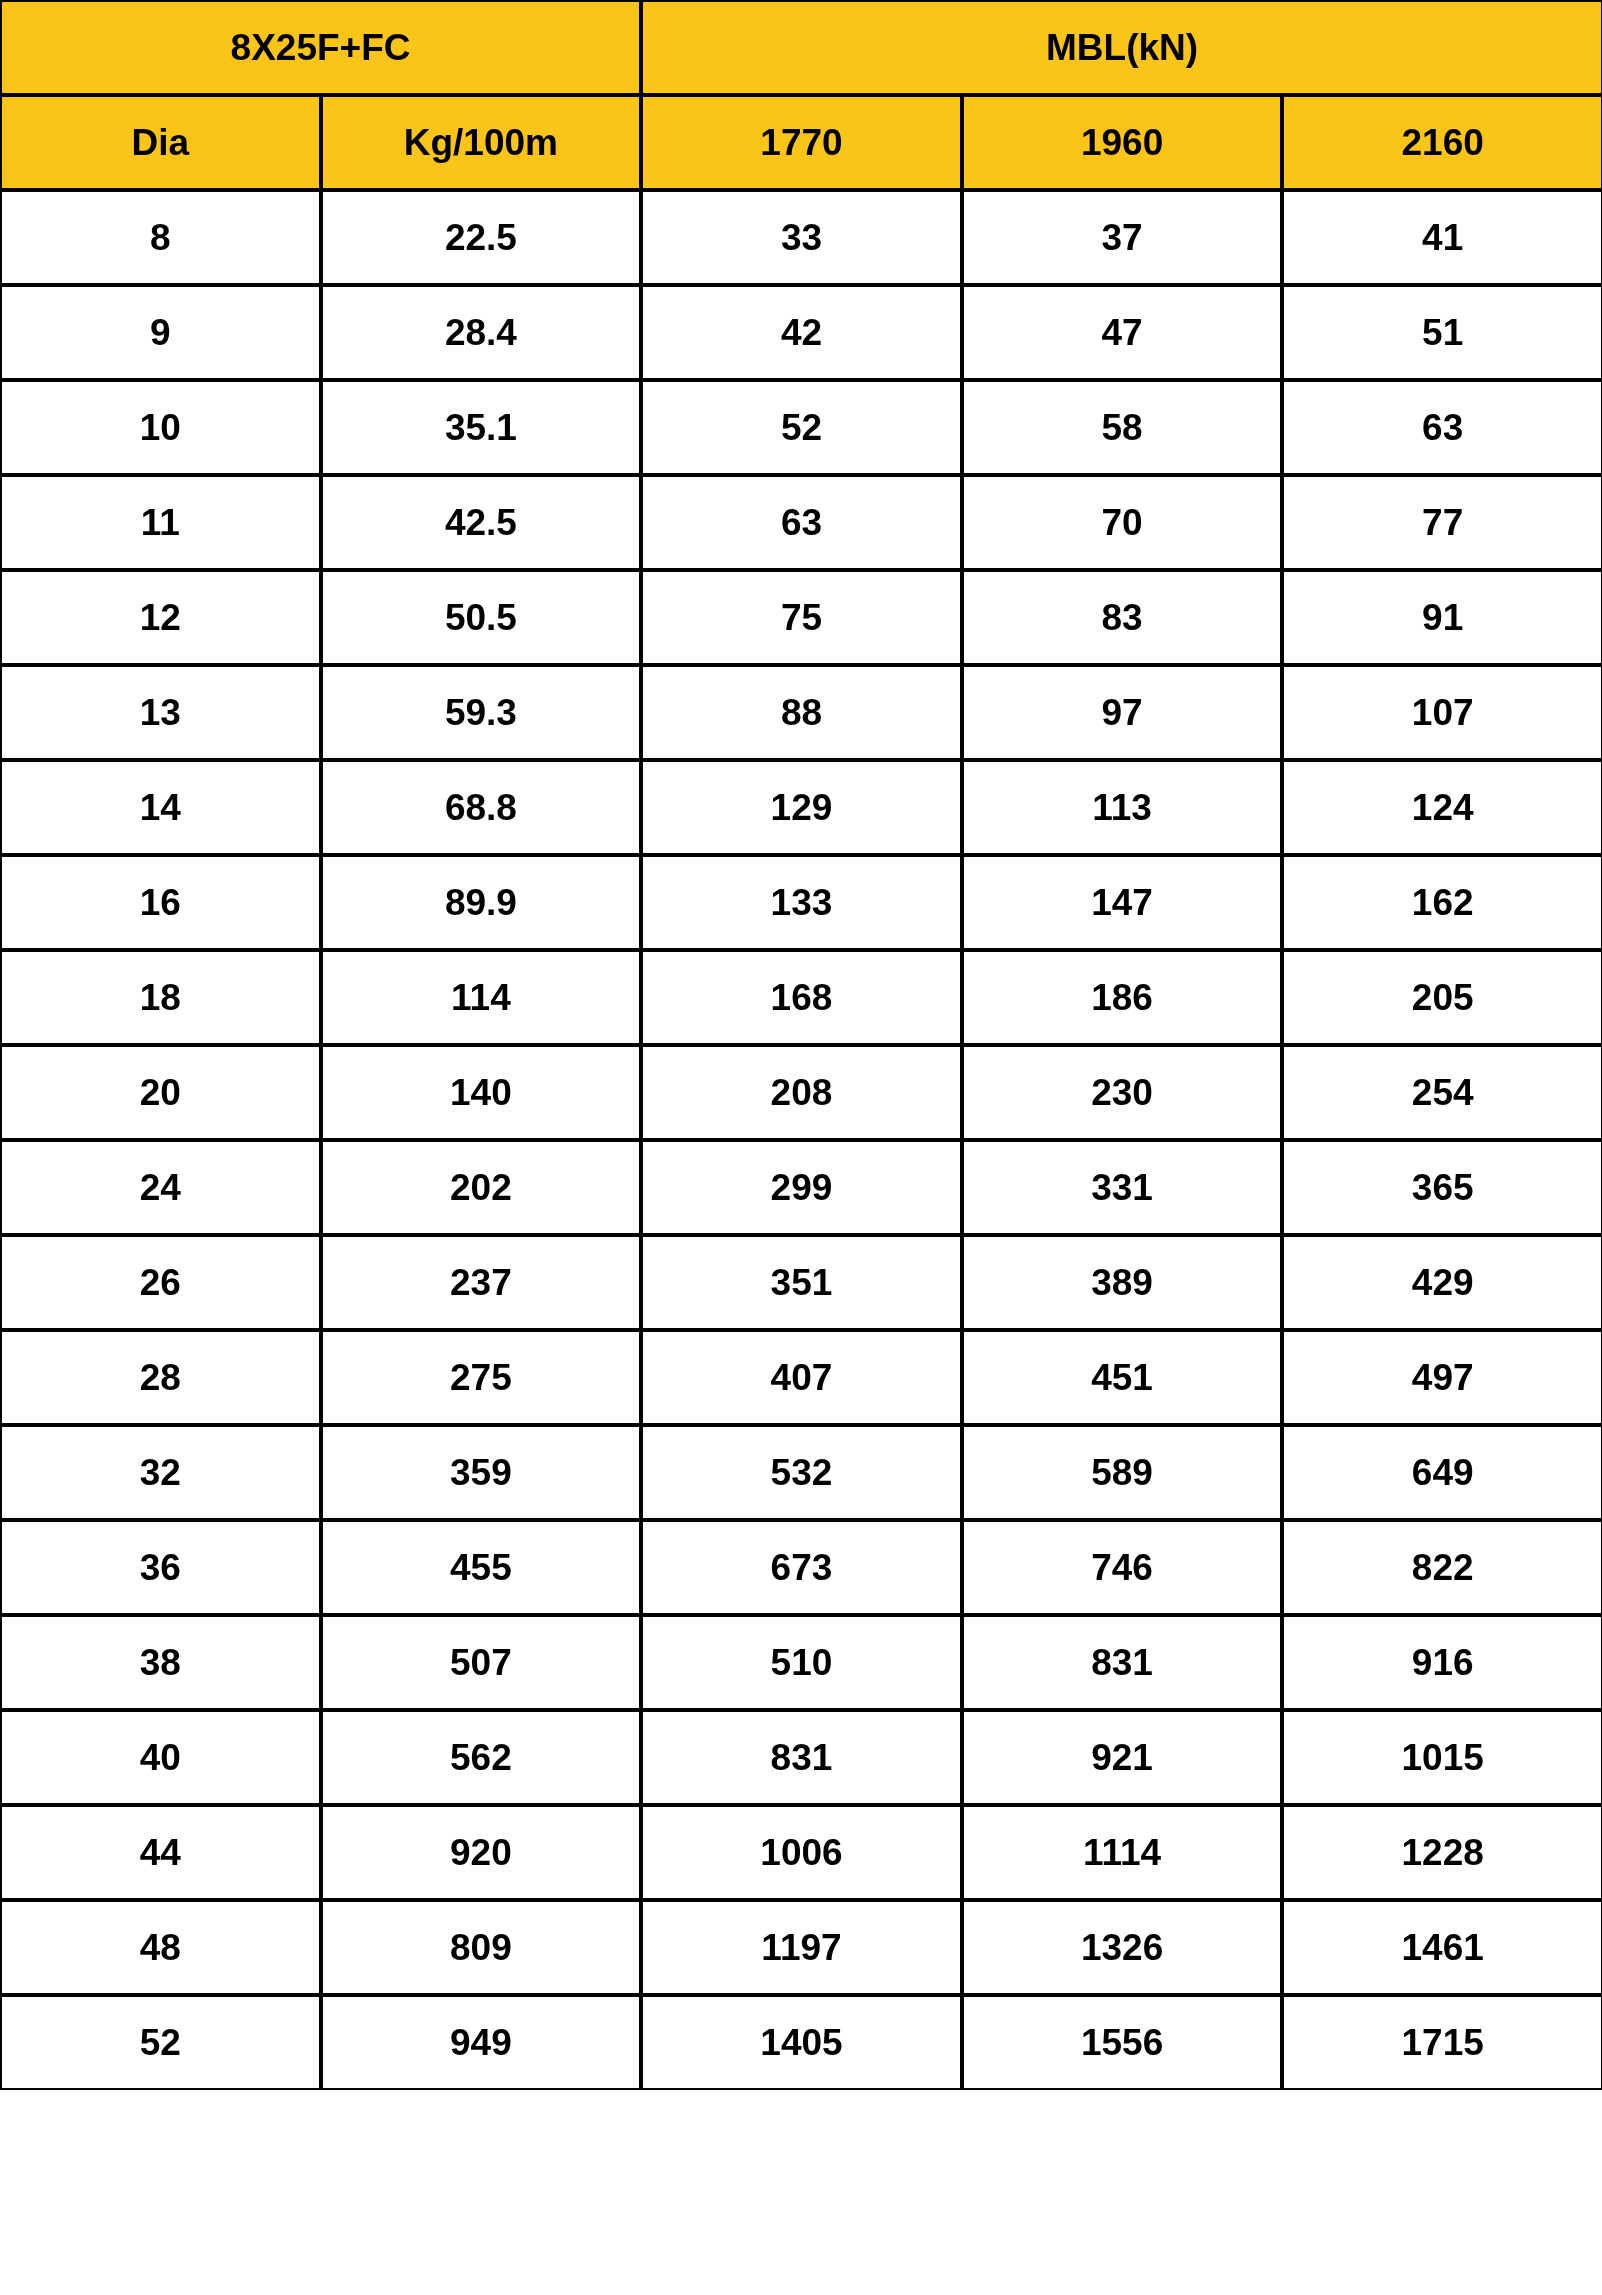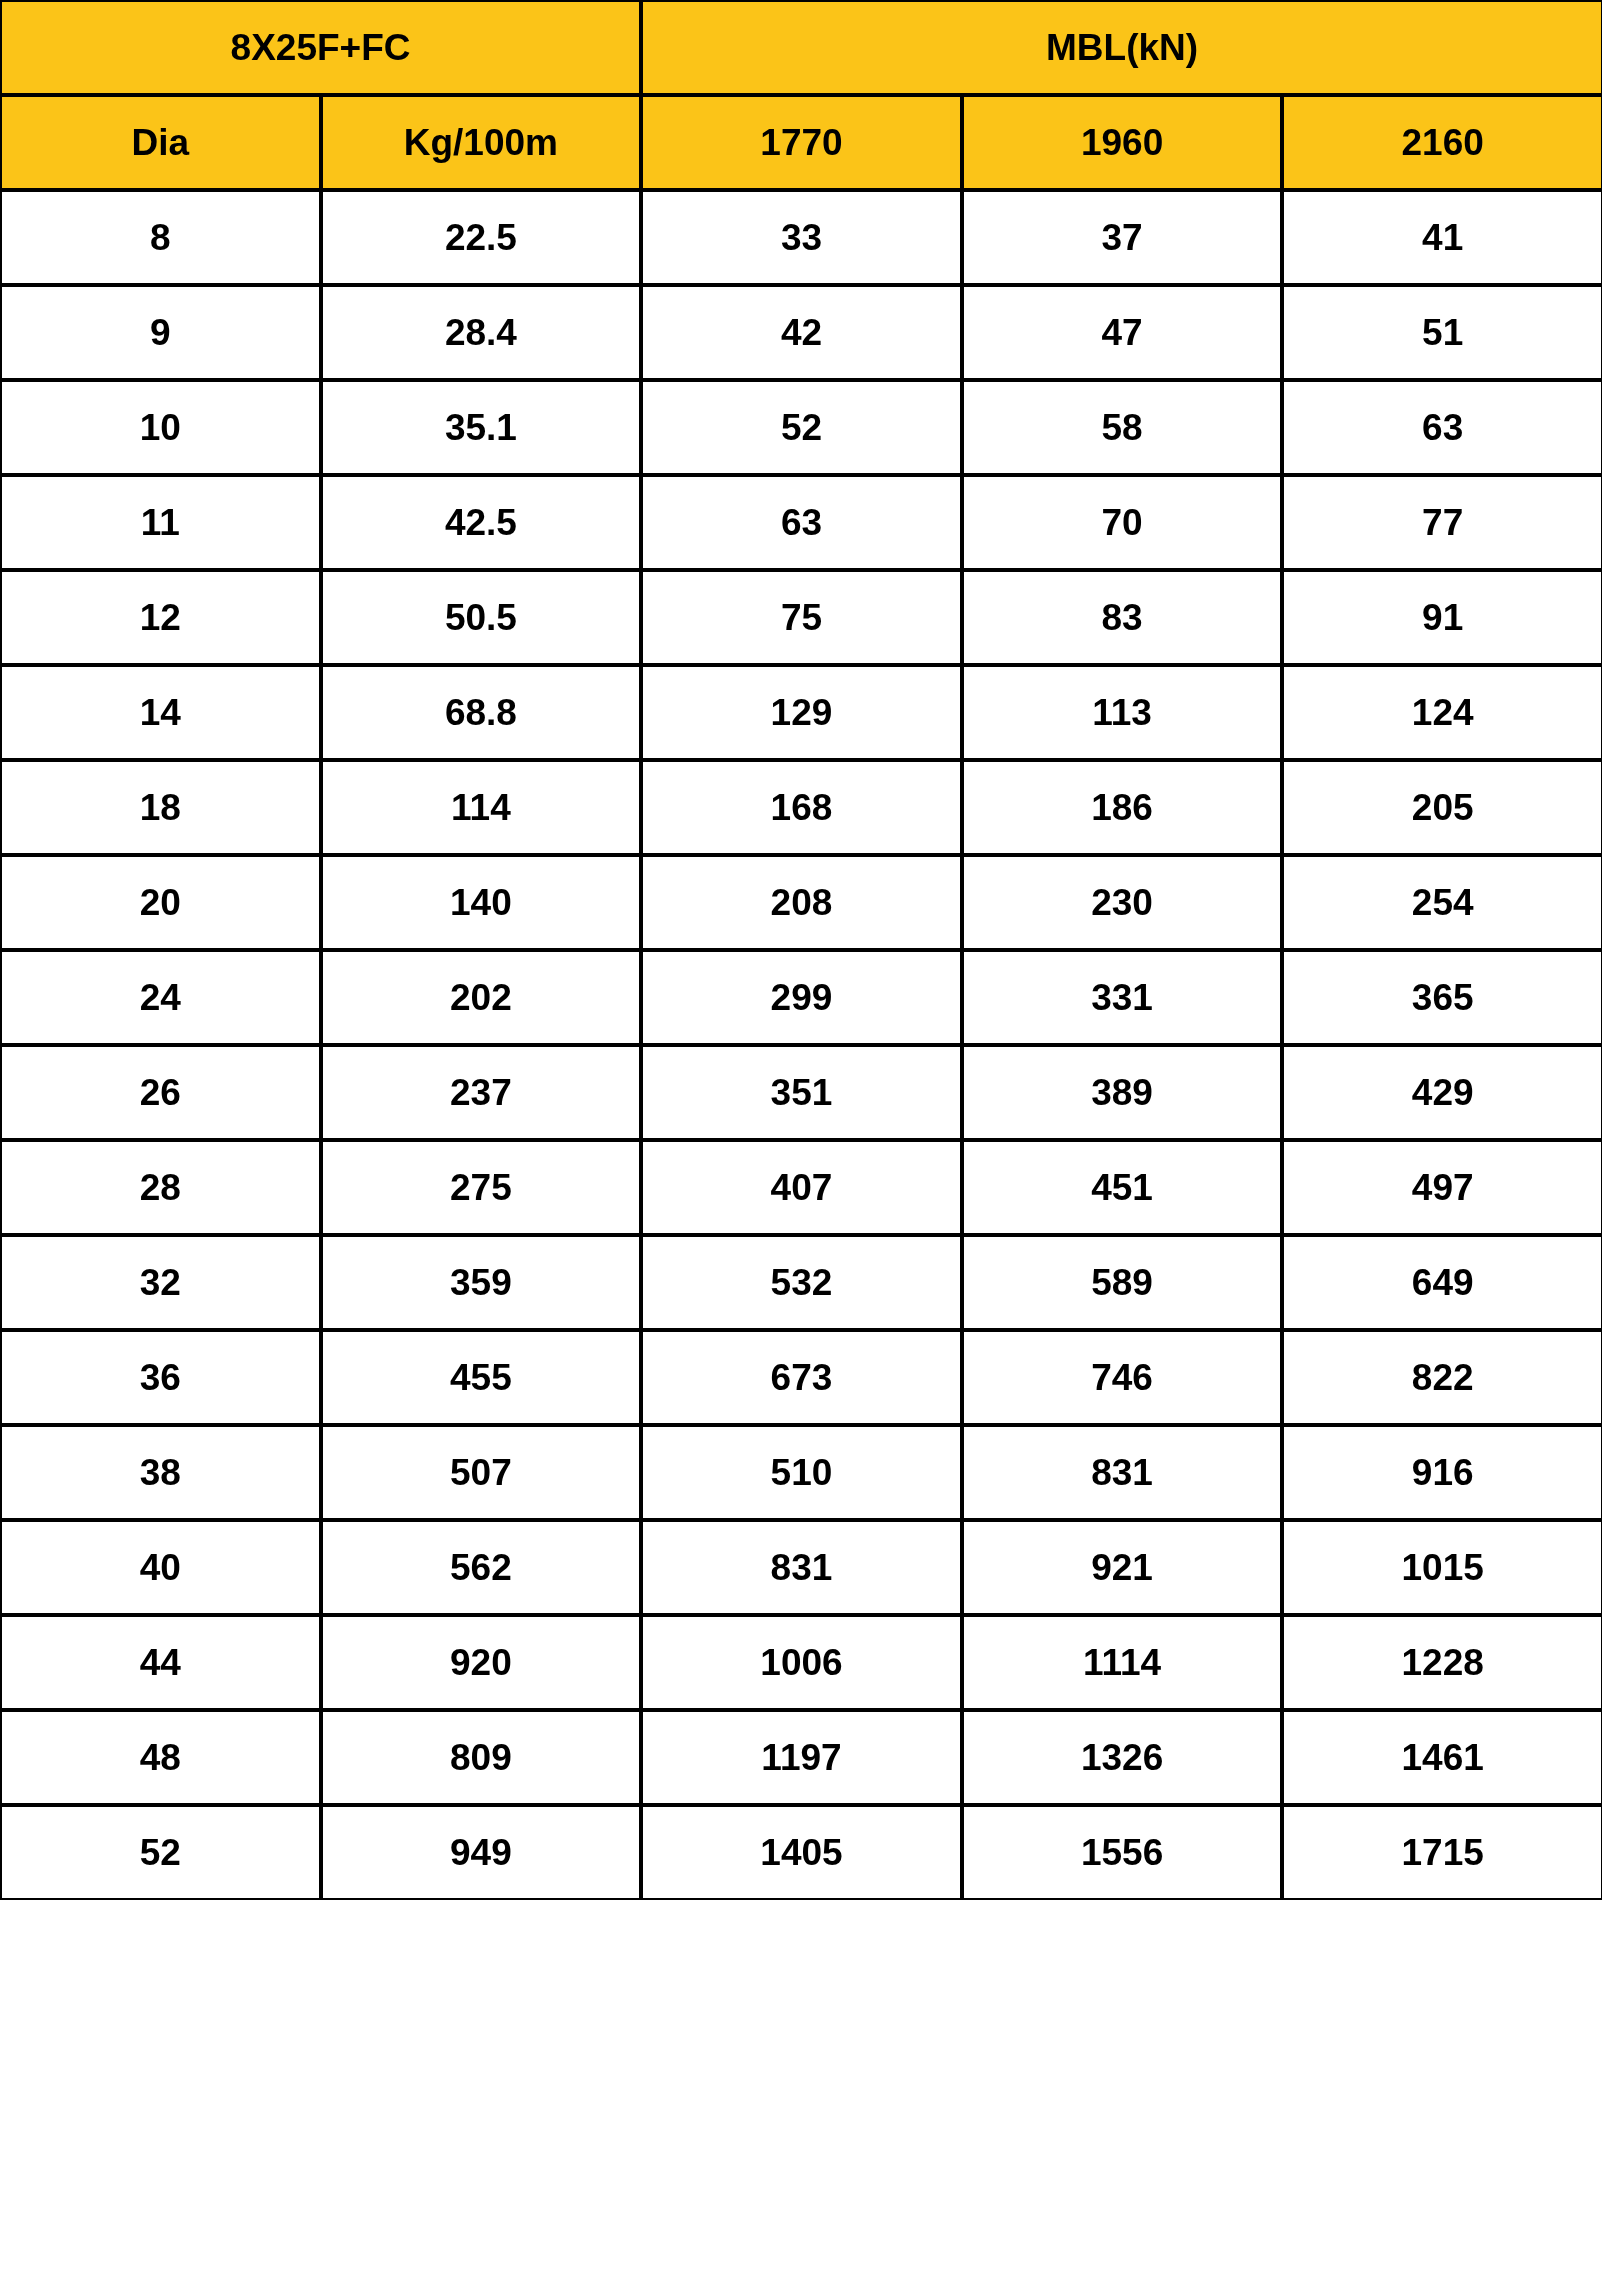--- a/index.html
+++ b/index.html
@@ -93,27 +93,41 @@
         <td>77</td>
       </tr>
       <tr>
         <td>12</td>
         <td>50.5</td>
         <td>75</td>
         <td>83</td>
         <td>91</td>
       </tr>
       <tr>
+        <td>13</td>
+        <td>59.3</td>
+        <td>88</td>
+        <td>97</td>
+        <td>107</td>
+      </tr>
+      <tr>
         <td>14</td>
         <td>68.8</td>
         <td>129</td>
         <td>113</td>
         <td>124</td>
       </tr>
       <tr>
+        <td>16</td>
+        <td>89.9</td>
+        <td>133</td>
+        <td>147</td>
+        <td>162</td>
+      </tr>
+      <tr>
         <td>18</td>
         <td>114</td>
         <td>168</td>
         <td>186</td>
         <td>205</td>
       </tr>
       <tr>
         <td>20</td>
         <td>140</td>
         <td>208</td>

